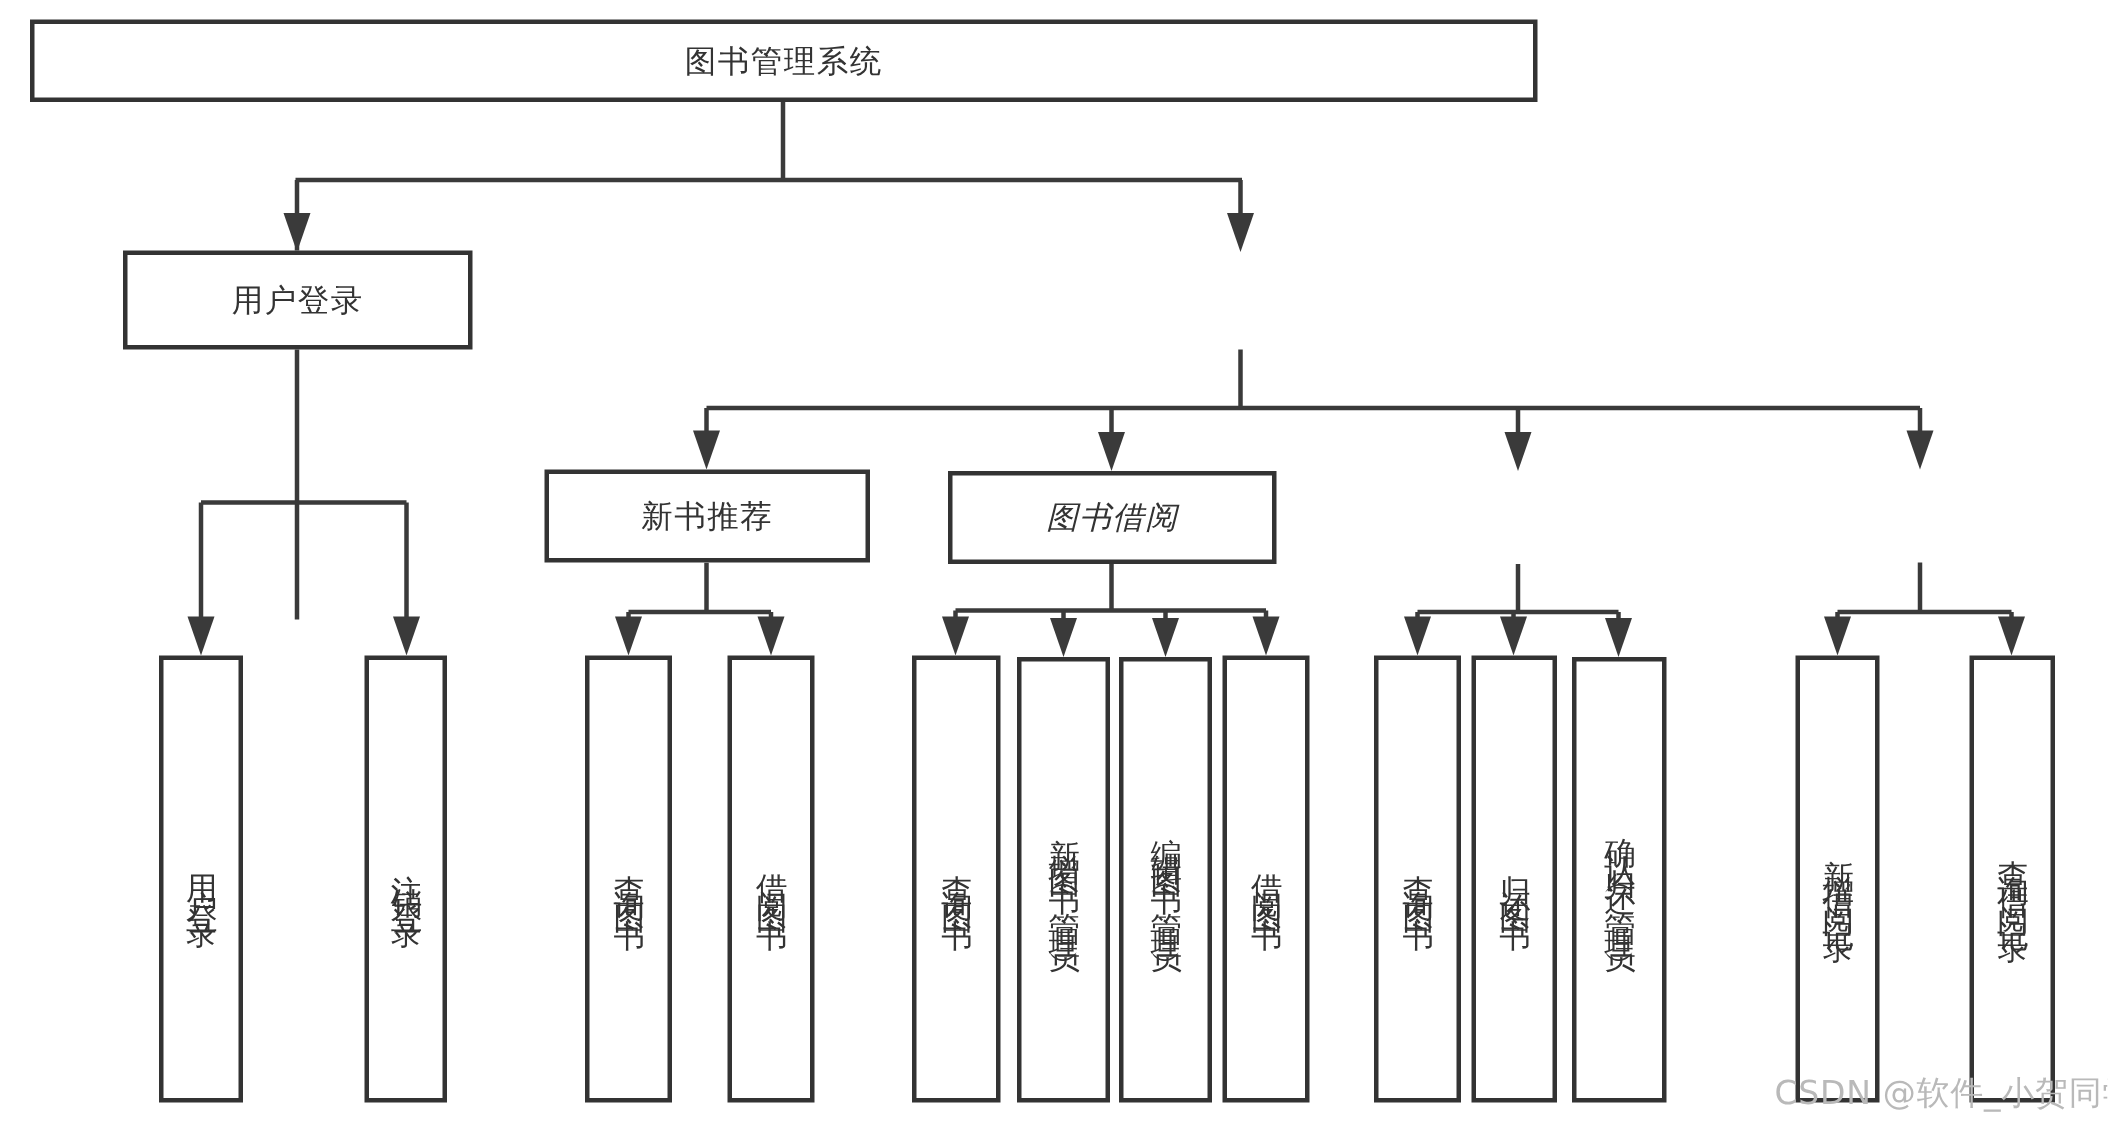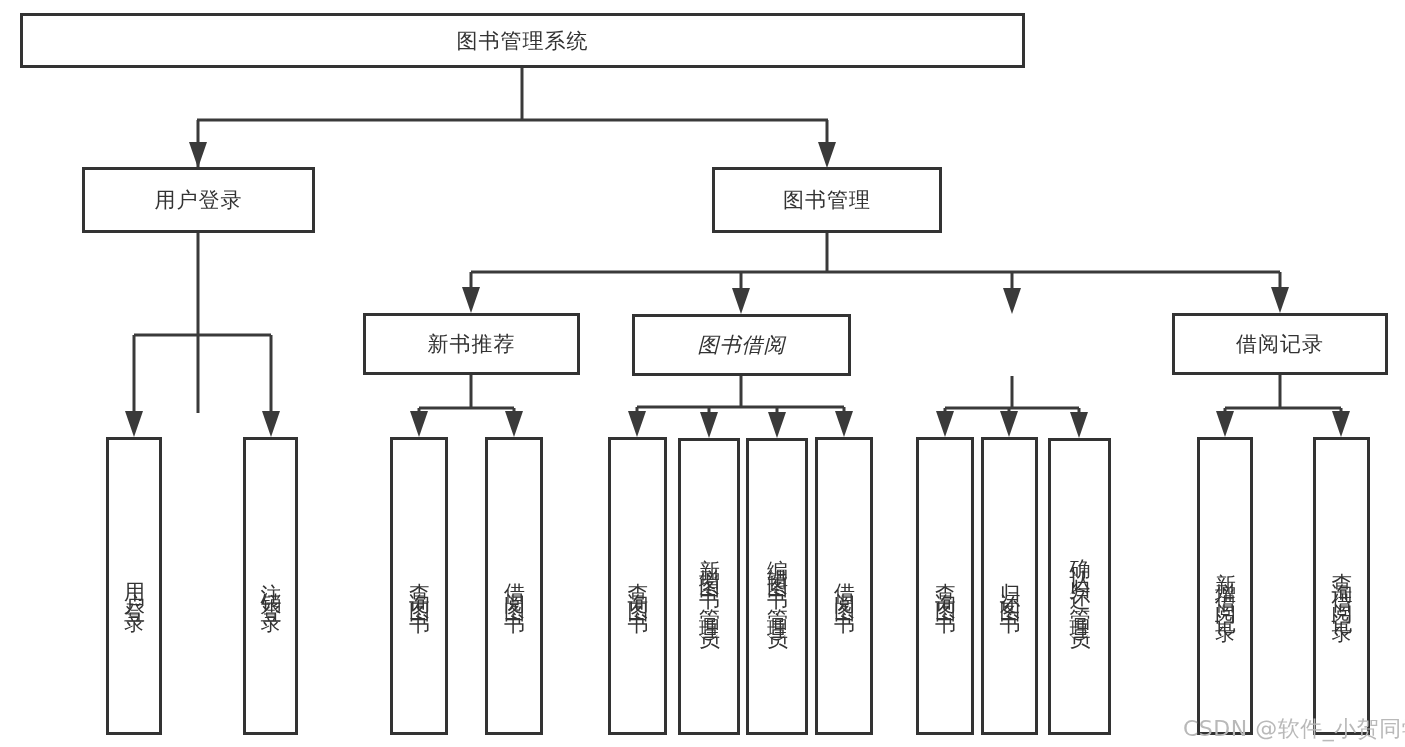--- a/index.html
+++ b/index.html
@@ -93,32 +93,26 @@
     </g>
   </svg>
 
   <div class="box" style="left:20px; top:13px; width:1005px; height:55px;">
     <span class="h-label">图书管理系统</span>
   </div>
 
   <div class="box" style="left:82px; top:167px; width:233px; height:66px;">
     <span class="h-label">用户登录</span>
   </div>
-  <div class="box" style="left:712px; top:167px; width:230px; height:66px;">
-    <span class="h-label">图书管理</span>
-  </div>
 
   <div class="box" style="left:363px; top:313px; width:217px; height:62px;justify-content:center;">
     <span class="h-label">新书推荐</span>
   </div>
   <div class="box" style="left:632px; top:314px; width:219px; height:62px;font-style:italic;">
     <span class="h-label">图书借阅</span>
-  </div>
-  <div class="box" style="left:1172px; top:313px; width:216px; height:62px;">
-    <span class="h-label">借阅记录</span>
   </div>
 
   <div class="box v-box" style="left:106px; top:437px; width:56px; height:298px;">
     <span class="v-label">用户登录</span>
   </div>
   <div class="box v-box" style="left:243px; top:437px; width:55px; height:298px;">
     <span class="v-label">注销登录</span>
   </div>
 
   <div class="box v-box" style="left:390px; top:437px; width:58px; height:298px;">

